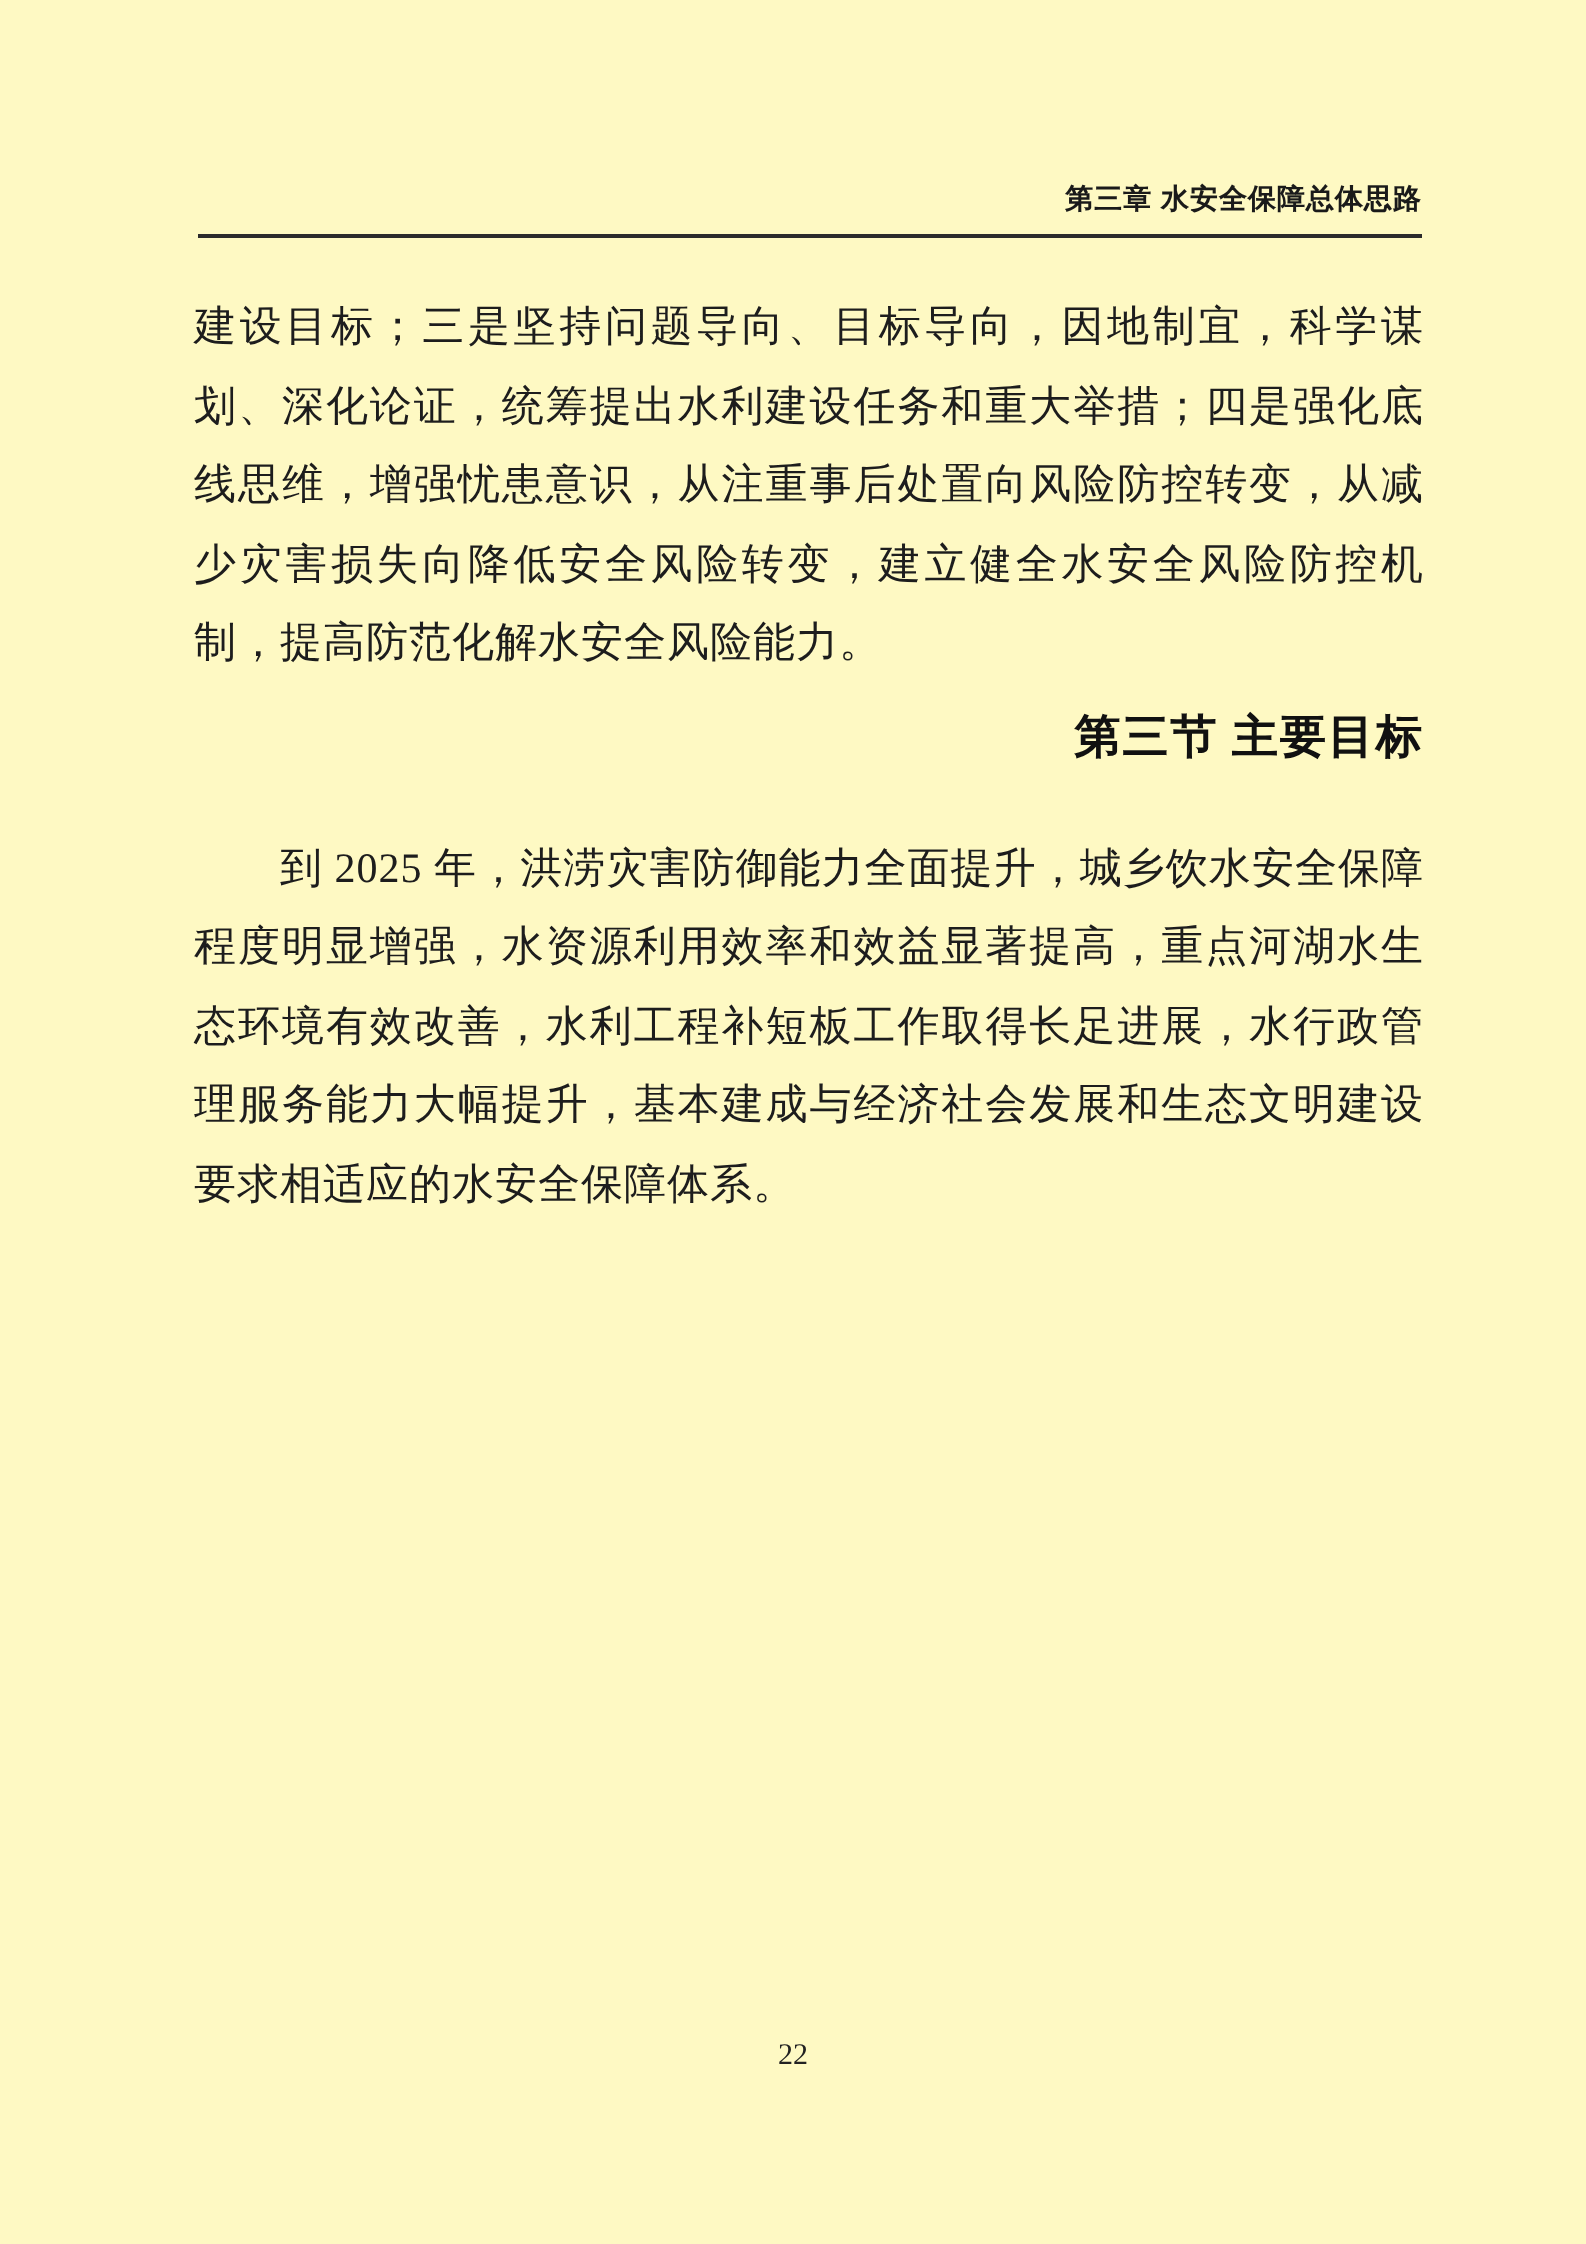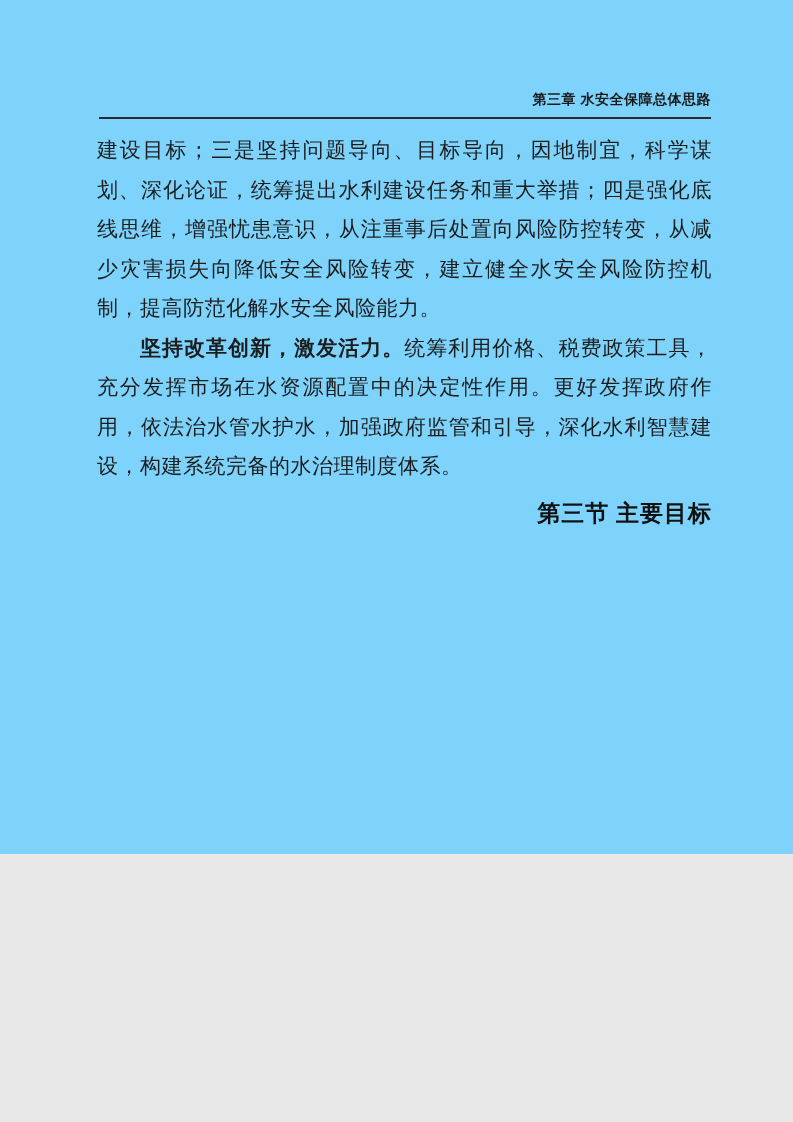--- a/index.html
+++ b/index.html
@@ -3,23 +3,23 @@
 <meta charset="utf-8">
 <style>
   html, body {
     margin: 0;
     padding: 0;
     background: #e8e8e8;
   }
   .page {
     position: relative;
     width: 793px;
-    height: 854px;
+    height: 1122px;
     margin: 0 auto;
-    background: #7dd3fc;
+    background: #fef9c3;
     font-family: "Liberation Serif", "DejaVu Serif", serif;
     color: #1d1d1d;
     overflow: hidden;
   }
   .page-header {
     position: absolute;
     left: 99px;
     right: 82px;
     top: 91px;
   }
@@ -34,21 +34,21 @@
   }
   .header-rule {
     margin-top: 8px;
     height: 0;
     border-top: 2.5px solid #2b2b2b;
   }
   .doc-body {
     position: absolute;
     left: 97px;
     right: 81px;
-    top: 131px;
+    top: 144px;
   }
   .para {
     margin: 0;
     font-size: 21px;
     line-height: 39.5px;
     text-align: justify;
     text-justify: inter-ideograph;
     letter-spacing: 0.5px;
   }
   .para.indent {
@@ -83,26 +83,26 @@
 <div class="page">
 
   <div class="page-header">
     <span class="running-head">第三章 水安全保障总体思路</span>
     <div class="header-rule"></div>
   </div>
 
   <div class="doc-body">
     <div>
         <p class="para"><span class="run">建设目标；三是坚持问题导向、目标导向，因地制宜，科学谋划、深化论证，统筹提出水利建设任务和重大举措；四是强化底线思维，增强忧患意识，从注重事后处置向风险防控转变，从减少灾害损失向降低安全风险转变，建立健全水安全风险防控机制，提高防范化解水安全风险能力。</span></p>
-        <p class="para indent"><span class="run bold">坚持改革创新，激发活力。</span><span class="run">统筹利用价格、税费政策工具，充分发挥市场在水资源配置中的决定性作用。更好发挥政府作用，依法治水管水护水，加强政府监管和引导，深化水利智慧建设，构建系统完备的水治理制度体系。</span></p>
       </div>
 
     <h2 class="section-heading">第三节 主要目标</h2>
 
     <div>
+        <p class="para indent"><span class="run">到 2025 年，洪涝灾害防御能力全面提升，城乡饮水安全保障程度明显增强，水资源利用效率和效益显著提高，重点河湖水生态环境有效改善，水利工程补短板工作取得长足进展，水行政管理服务能力大幅提升，基本建成与经济社会发展和生态文明建设要求相适应的水安全保障体系。</span></p>
       </div>
   </div>
 
   <div class="page-footer">
     <span class="page-number">22</span>
   </div>
 
 </div>
 
 </body></html>

